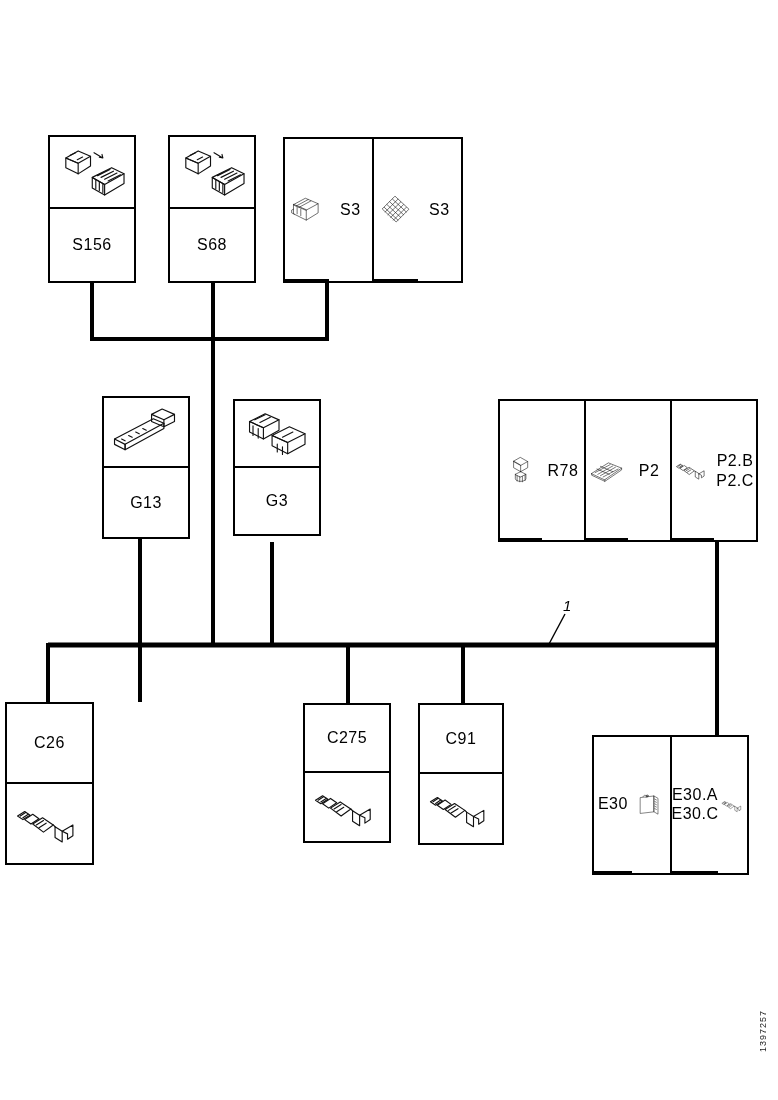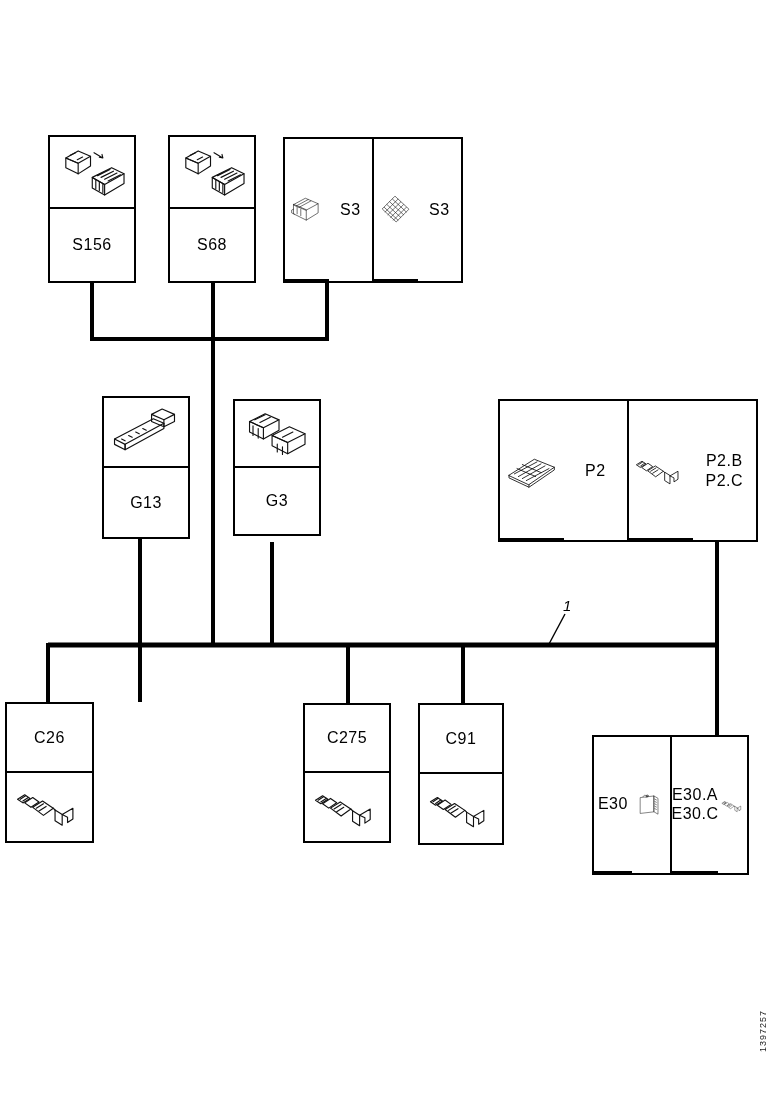--- a/index.html
+++ b/index.html
@@ -199,20 +199,30 @@
     </div>
     <div class="lbl-cell">
         <span>G3</span>
       </div>
   </div>
 
   <div class="comp-box cols" style="left:498px;top:399px;width:260px;height:143px">
     <div class="col">
       <div class="img-cell">
         <svg class="art" viewBox="0 0 80 64">
+            <use href="#i-cube"></use>
+          </svg>
+      </div>
+      <div class="lbl-cell">
+          <span>R78</span>
+        </div>
+    </div>
+    <div class="col">
+      <div class="img-cell">
+        <svg class="art" viewBox="0 0 80 64">
             <use href="#i-board"></use>
           </svg>
       </div>
       <div class="lbl-cell">
           <span>P2</span>
         </div>
     </div>
     <div class="col">
       <div class="img-cell">
         <svg class="art" viewBox="0 0 80 64">
@@ -221,21 +231,21 @@
       </div>
       <div class="lbl-cell">
         <span>P2.B</span>
         <span>P2.C</span>
       </div>
     </div>
   </div>
 
   <div class="callout-num" style="left:563px;top:597px">1</div>
 
-  <div class="comp-box label-top" style="left:5px;top:702px;width:89px;height:141px">
+  <div class="comp-box label-top" style="left:5px;top:702px;width:89px;height:163px">
     <div class="lbl-cell">
         <span>C26</span>
       </div>
     <div class="img-cell">
       <svg class="art" viewBox="0 0 80 64">
           <use href="#i-terminal"></use>
         </svg>
     </div>
   </div>
 

